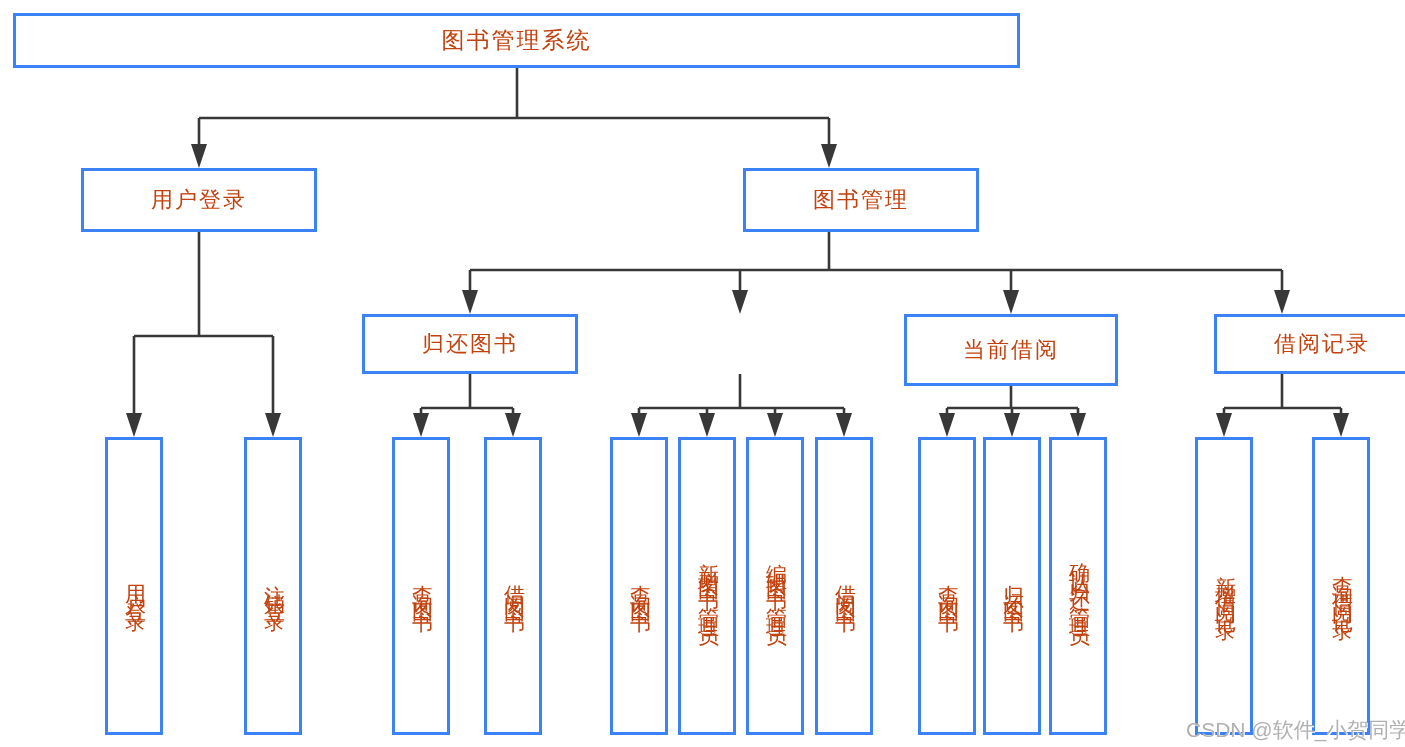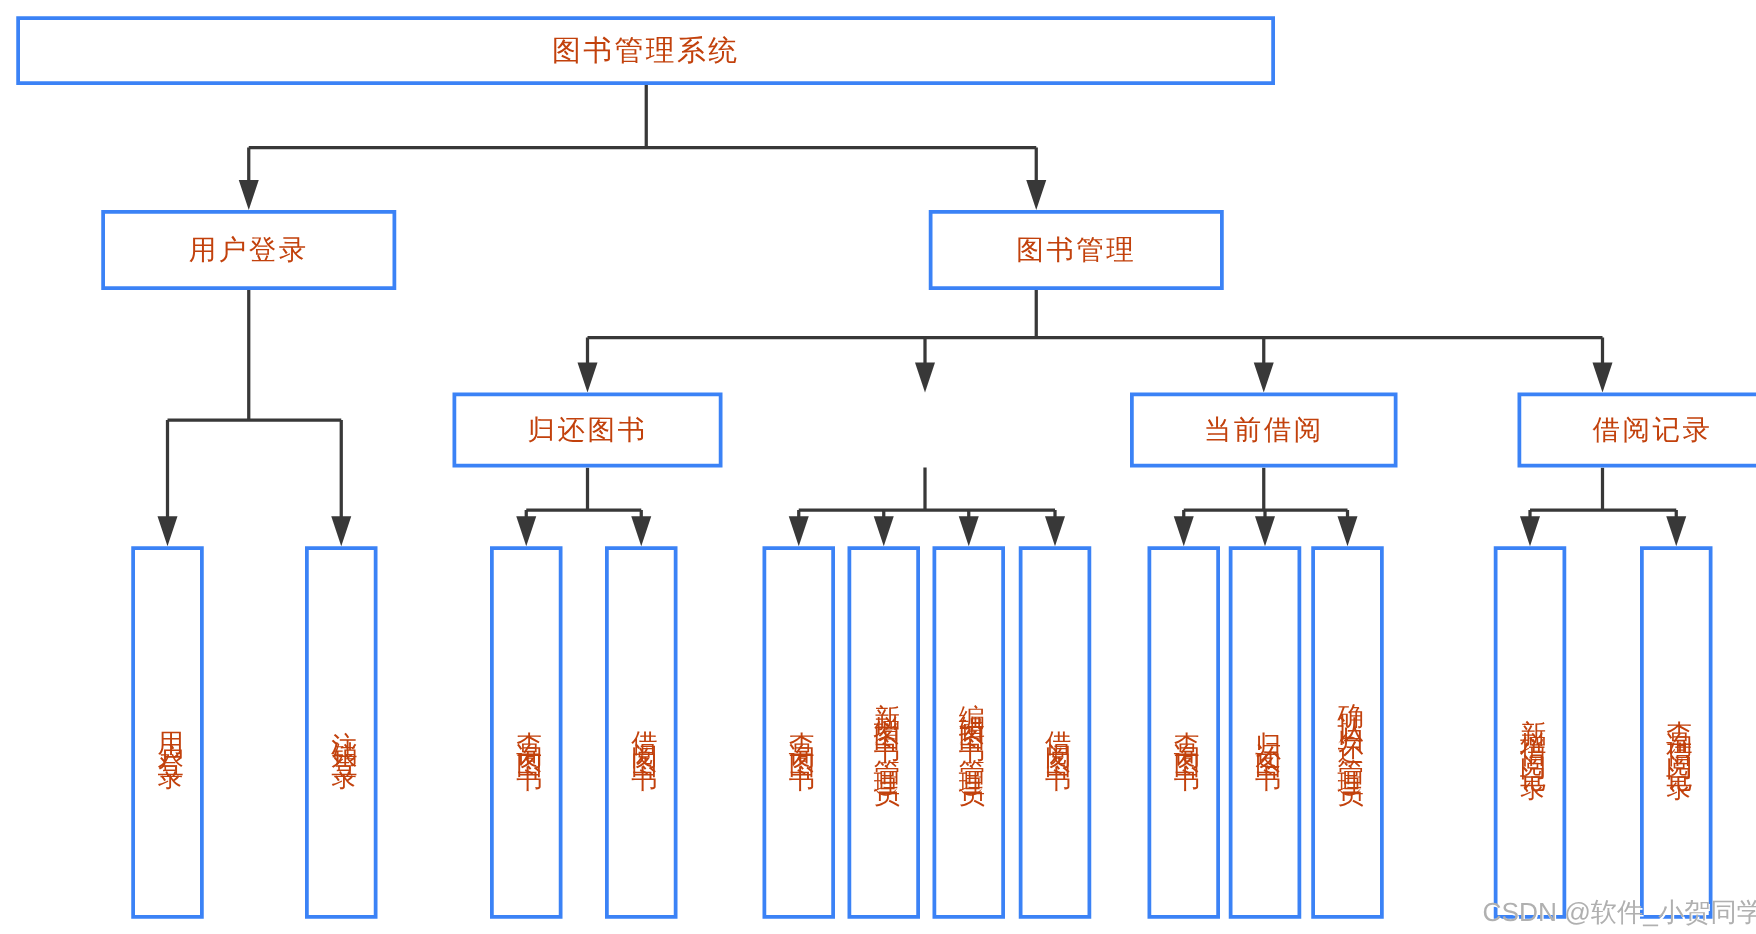--- a/index.html
+++ b/index.html
@@ -116,21 +116,21 @@
   <div class="box" style="left:81px; top:168px; width:236px; height:64px;">
     <span class="hlabel">用户登录</span>
   </div>
   <div class="box" style="left:711px; top:168px; width:236px; height:64px;margin-left:32px;">
     <span class="hlabel">图书管理</span>
   </div>
 
   <div class="box" style="left:362px; top:314px; width:216px; height:60px;">
     <span class="hlabel">归还图书</span>
   </div>
-  <div class="box" style="left:904px; top:314px; width:214px; height:60px;">
+  <div class="box" style="left:904px; top:314px; width:214px; height:72px;">
     <span class="hlabel">当前借阅</span>
   </div>
   <div class="box" style="left:1214px; top:314px; width:216px; height:60px;">
     <span class="hlabel">借阅记录</span>
   </div>
 
   <div class="box" style="left:105px; top:437px; width:58px; height:298px;">
     <span class="vlabel">用户登录</span>
   </div>
   <div class="box" style="left:244px; top:437px; width:58px; height:298px;">

